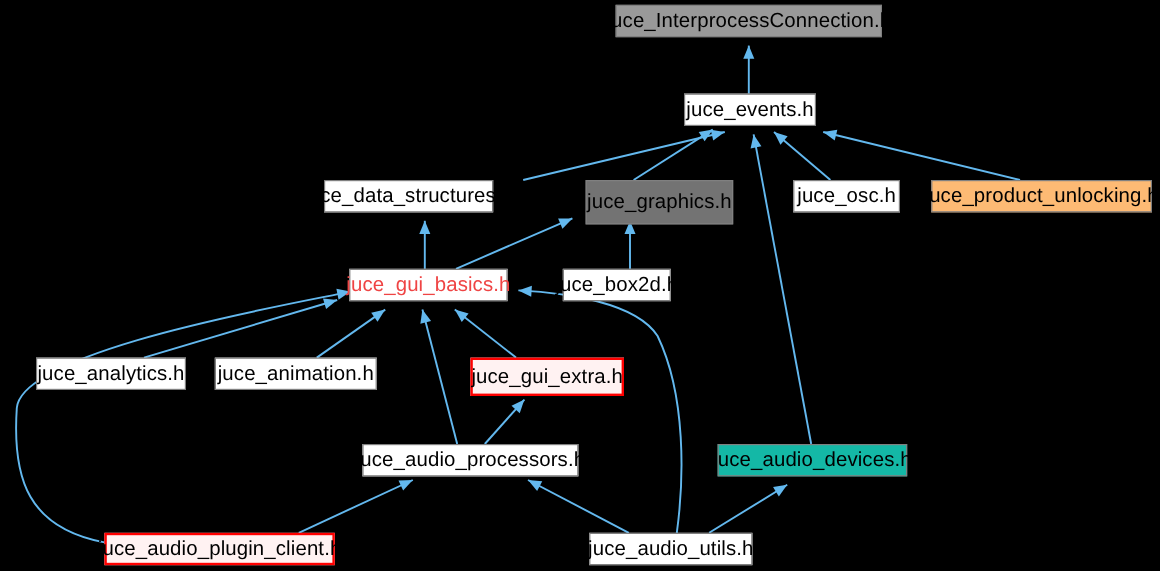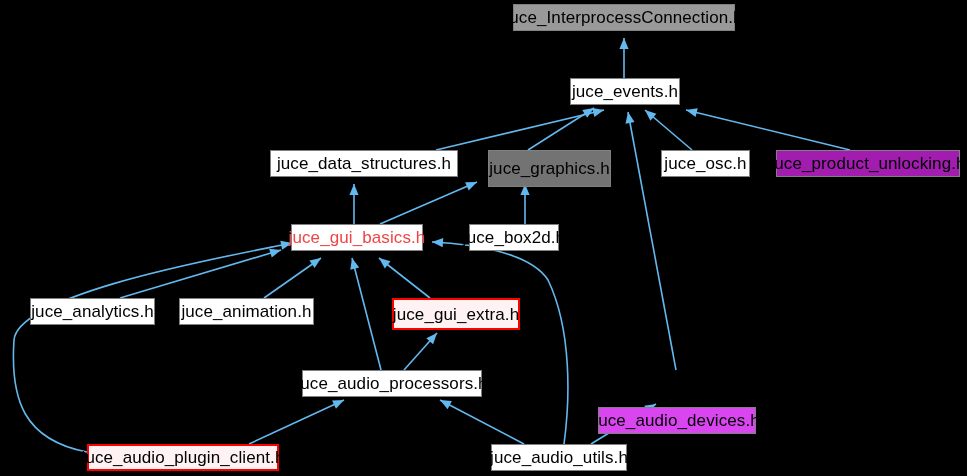--- a/index.html
+++ b/index.html
@@ -86,51 +86,51 @@
       <polygon points="0,0 -11,-4.6 -11,4.6" fill="#63b8ee" transform="translate(656,404) rotate(-31.607540429498357)"></polygon>
     </svg>
 
   <div id="node-layer">
       <div class="node-box" style="left: 513px; top: 4px; width: 222px; height: 27px; background: rgb(153, 153, 153); border: 1px solid rgb(128, 128, 128); color: rgb(0, 0, 0);">
         <span class="node-label">juce_InterprocessConnection.h</span>
       </div>
       <div class="node-box" style="left: 570px; top: 78px; width: 110px; height: 27px; background: rgb(255, 255, 255); border: 1px solid rgb(128, 128, 128); color: rgb(0, 0, 0);">
         <span class="node-label">juce_events.h</span>
       </div>
-      <div class="node-box" style="left: 270px; top: 150px; width: 188px; height: 27px; background: rgb(255, 255, 255); border: 1px solid rgb(128, 128, 128); color: rgb(0, 0, 0); justify-content: center;">
+      <div class="node-box" style="left: 270px; top: 150px; width: 141px; height: 27px; background: rgb(255, 255, 255); border: 1px solid rgb(128, 128, 128); color: rgb(0, 0, 0); justify-content: center;">
         <span class="node-label">juce_data_structures.h</span>
       </div>
       <div class="node-box" style="left: 488px; top: 150px; width: 123px; height: 37px; background: #737373; border: 1px solid rgb(128, 128, 128); color: rgb(0, 0, 0);">
         <span class="node-label">juce_graphics.h</span>
       </div>
       <div class="node-box" style="left: 661px; top: 150px; width: 89px; height: 27px; background: rgb(255, 255, 255); border: 1px solid rgb(128, 128, 128); color: rgb(0, 0, 0);">
         <span class="node-label">juce_osc.h</span>
       </div>
-      <div class="node-box" style="left: 776px; top: 150px; width: 184px; height: 27px; background: #a21caf; border: 1px solid rgb(128, 128, 128); color: rgb(0, 0, 0);">
+      <div class="node-box" style="left: 776px; top: 150px; width: 184px; height: 27px; background: #fdba74; border: 1px solid rgb(128, 128, 128); color: rgb(0, 0, 0);">
         <span class="node-label">juce_product_unlocking.h</span>
       </div>
       <div class="node-box" style="left: 291px; top: 224px; width: 132px; height: 27px; background: rgb(255, 255, 255); border: 1px solid rgb(128, 128, 128); color: #ef4444;">
         <span class="node-label">juce_gui_basics.h</span>
       </div>
       <div class="node-box" style="left: 469px; top: 224px; width: 90px; height: 27px; background: rgb(255, 255, 255); border: 1px solid rgb(128, 128, 128); color: rgb(0, 0, 0);">
         <span class="node-label">juce_box2d.h</span>
       </div>
       <div class="node-box" style="left: 30px; top: 298px; width: 125px; height: 27px; background: rgb(255, 255, 255); border: 1px solid rgb(128, 128, 128); color: rgb(0, 0, 0);">
         <span class="node-label">juce_analytics.h</span>
       </div>
       <div class="node-box" style="left: 179px; top: 298px; width: 135px; height: 27px; background: rgb(255, 255, 255); border: 1px solid rgb(128, 128, 128); color: rgb(0, 0, 0);">
         <span class="node-label">juce_animation.h</span>
       </div>
       <div class="node-box" style="left: 392px; top: 298px; width: 128px; height: 32px; background: rgb(255, 242, 242); border: 2px solid rgb(255, 0, 0); color: rgb(0, 0, 0);">
         <span class="node-label">juce_gui_extra.h</span>
       </div>
       <div class="node-box" style="left: 302px; top: 370px; width: 180px; height: 27px; background: rgb(255, 255, 255); border: 1px solid rgb(128, 128, 128); color: rgb(0, 0, 0);">
         <span class="node-label">juce_audio_processors.h</span>
       </div>
-      <div class="node-box" style="left: 598px; top: 370px; width: 158px; height: 27px; background: #d946ef; border: 1px solid rgb(128, 128, 128); color: rgb(0, 0, 0); margin-top: 37px;">
+      <div class="node-box" style="left: 598px; top: 370px; width: 158px; height: 27px; background: #14b8a6; border: 1px solid rgb(128, 128, 128); color: rgb(0, 0, 0);">
         <span class="node-label">juce_audio_devices.h</span>
       </div>
       <div class="node-box" style="left: 87px; top: 444px; width: 192px; height: 27px; background: rgb(255, 242, 242); border: 2px solid rgb(255, 0, 0); color: rgb(0, 0, 0);">
         <span class="node-label">juce_audio_plugin_client.h</span>
       </div>
       <div class="node-box" style="left: 491px; top: 444px; width: 136px; height: 27px; background: rgb(255, 255, 255); border: 1px solid rgb(128, 128, 128); color: rgb(0, 0, 0);">
         <span class="node-label">juce_audio_utils.h</span>
       </div>
     </div>
 

